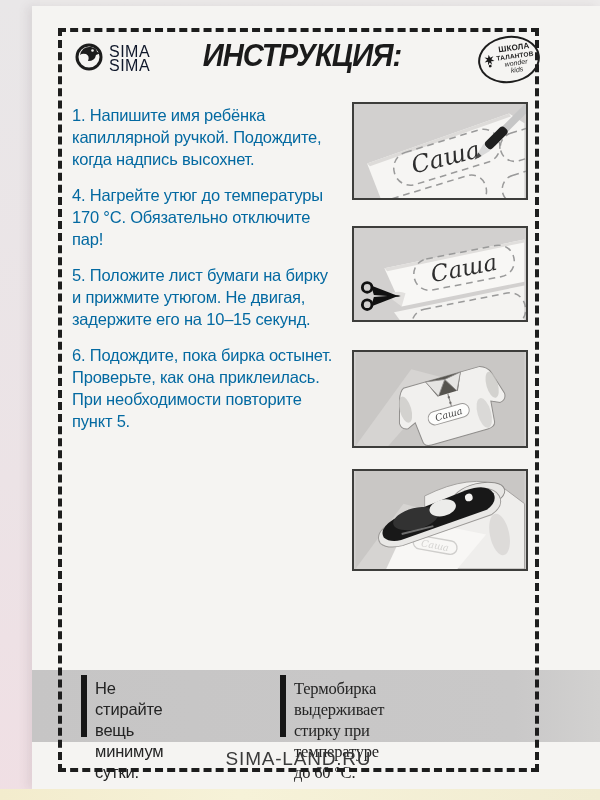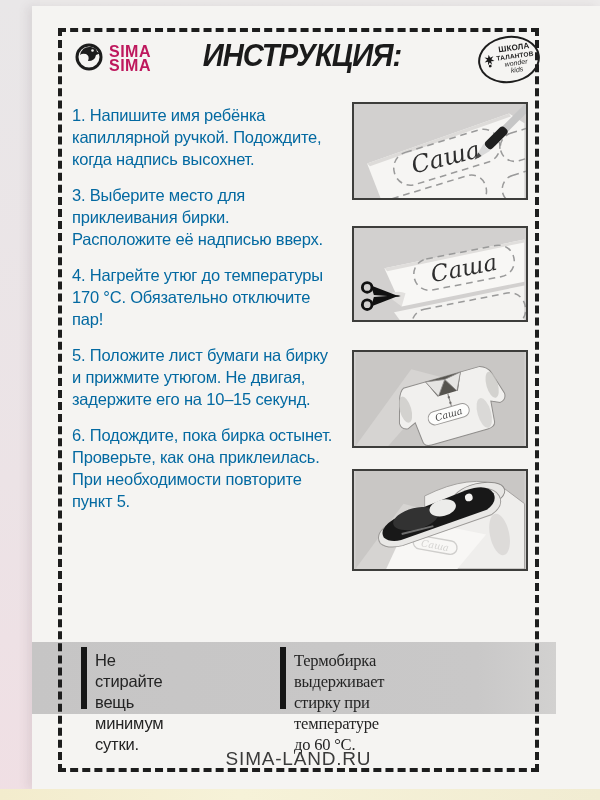--- a/index.html
+++ b/index.html
@@ -28,21 +28,21 @@
     background:#f5f4f2;
     box-shadow:-5px 0 9px rgba(90,70,80,.10);
   }
   .dashed-frame {
     position:absolute; left:26px; top:22px; width:481px; height:744px;
     border:4px dashed #1d1d1d;
     pointer-events:none; z-index:4;
   }
   
   .brand { position:absolute; left:42px; top:35px; display:flex; align-items:center; gap:5px; }
-  .brand-text { font-weight:bold; font-size:16px; line-height:14px; letter-spacing:.5px; color:#be185d; }
+  .brand-text { font-weight:normal; font-size:16px; line-height:14px; letter-spacing:.5px; color:#0f172a; }
   .title {
     position:absolute; left:120px; top:32px; width:300px; text-align:center;
     font-size:31px; font-weight:800; font-style:italic; color:#1b1b1b;
     letter-spacing:-1px; transform:scaleX(.94);
   }
   .school-logo {
     position:absolute; left:446px; top:30px; width:62px; height:47px;
     border:2px solid #1d1d1d; border-radius:50%;
     transform:rotate(-8deg);
     display:flex; align-items:center; justify-content:center; gap:2px;
@@ -66,21 +66,21 @@
     border:2px solid #3d3d3b; background:#d2d0cf; overflow:hidden;
   }
   .f1 { top:96px;  height:98px; }
   .f2 { top:220px; height:96px; }
   .f3 { top:344px; height:98px; }
   .f4 { top:463px; height:102px; }
   .frame svg { display:block; width:100%; height:100%; }
   .script-text { font-family:"DejaVu Serif", serif; font-style:italic; }
   
   .band {
-    position:absolute; left:0; top:636px; width:524px; height:72px;
+    position:absolute; left:0; top:664px; width:568px; height:72px;
     background:linear-gradient(90deg,#c6c5c5 0%, #c9c8c8 85%, #d2d1d0 100%);
     z-index:2;
   }
   .band-col { position:absolute; top:0; height:100%; }
   .band-bar { position:absolute; top:5px; bottom:5px; width:6px; background:#161616; }
   .band-text {
     position:absolute; top:8px; font-size:16.5px; line-height:21px; color:#242424;
     white-space:pre-line; letter-spacing:-.2px;
   }
   .bar1 { left:49px; } .txt1 { left:63px; }
@@ -127,23 +127,20 @@
         <div class="school-l2">ТАЛАНТОВ</div>
         <div class="school-l3">wonder</div>
         <div class="school-l4">kids</div>
       </span>
     </div>
 
     <div class="instructions">
       <div class="instr-item">1. Напишите имя ребёнка
 капиллярной ручкой. Подождите,
 когда надпись высохнет.</div>
-      <div class="instr-item">3. Выберите место для
-приклеивания бирки.
-Расположите её надписью вверх.</div>
       <div class="instr-item">4. Нагрейте утюг до температуры
 170 °C. Обязательно отключите
 пар!</div>
       <div class="instr-item">5. Положите лист бумаги на бирку
 и прижмите утюгом. Не двигая,
 задержите его на 10–15 секунд.</div>
       <div class="instr-item">6. Подождите, пока бирка остынет.
 Проверьте, как она приклеилась.
 При необходимости повторите
 пункт 5.</div>

